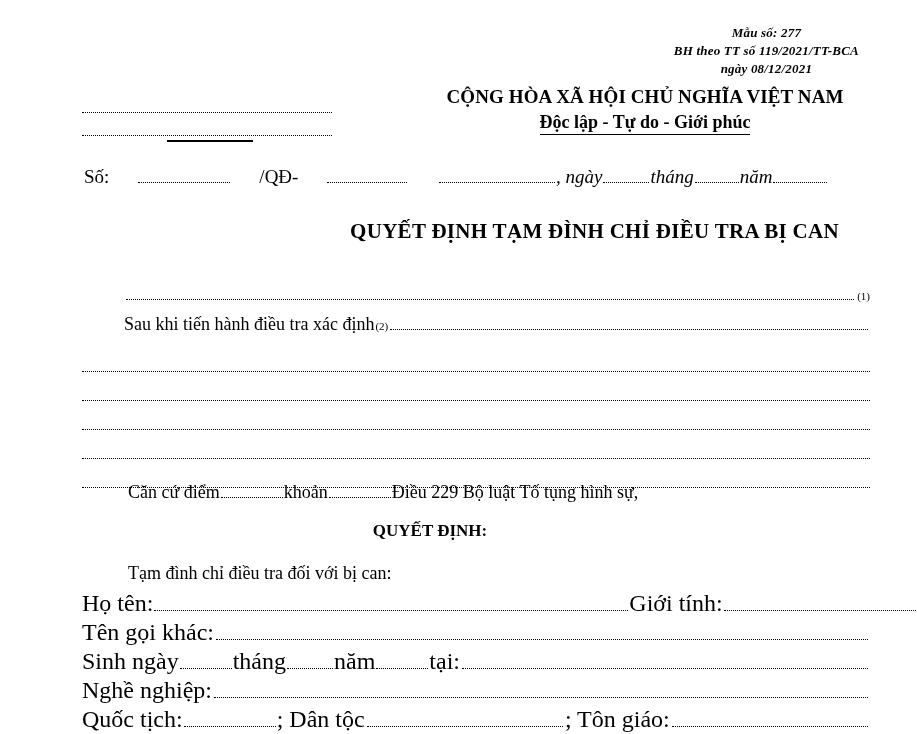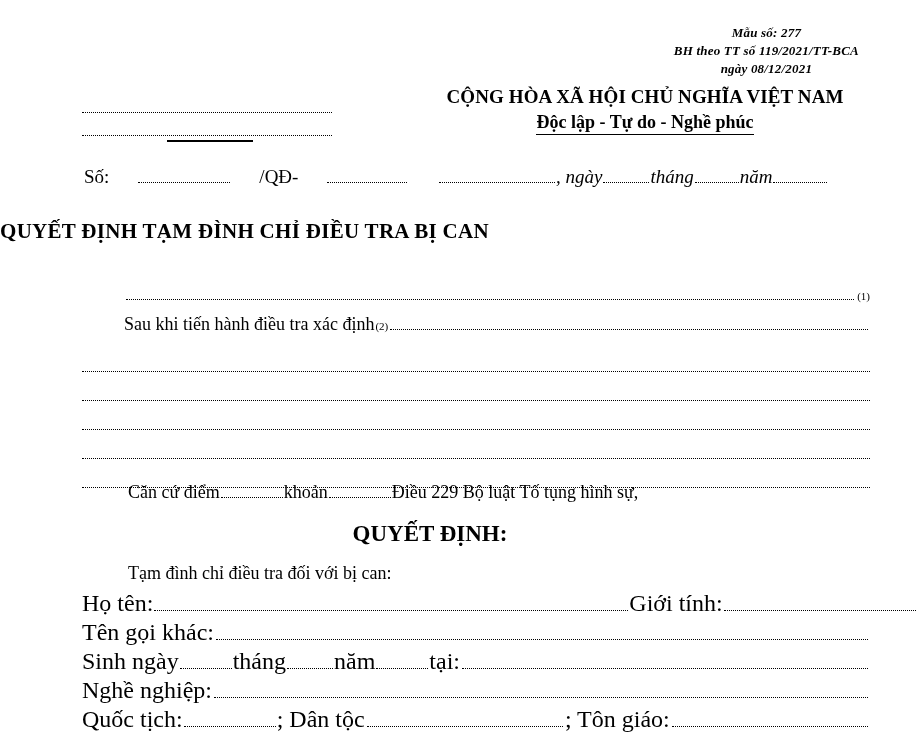--- a/index.html
+++ b/index.html
@@ -125,21 +125,21 @@
   .date-line .dday   { width: 46px; }
   .date-line .dmonth { width: 44px; }
   .date-line .dyear  { width: 54px; }
 
   
   .main-title {
     position: absolute;
     top: 219px;
     left: 0;
     width: 839px;
-    text-align: left;
+    text-align: right;
     font-weight: bold;
     font-size: 21px;
     letter-spacing: 0.3px;
   }
 
   
   .body-area {
     position: absolute;
     top: 284px;
     left: 124px;
@@ -191,21 +191,21 @@
   .cancu .c1 { width: 62px; }
   .cancu .c2 { width: 62px; }
 
   .quyetdinh {
     position: absolute;
     top: 521px;
     left: 0;
     width: 860px;
     text-align: center;
     font-weight: bold;
-    font-size: 23px;
+    font-size: 17px;
   }
 
   .tamdinh {
     position: absolute;
     top: 563px;
     left: 128px;
     font-size: 18px;
   }
 
   
@@ -236,21 +236,21 @@
 <div class="page">
 
   <div class="model-block">
     <div>Mẫu số: 277</div>
     <div>BH theo TT số 119/2021/TT-BCA</div>
     <div>ngày 08/12/2021</div>
   </div>
 
   <div class="national">
     <div class="line1">CỘNG HÒA XÃ HỘI CHỦ NGHĨA VIỆT NAM</div>
-    <div class="line2">Độc lập - Tự do - Nghề phúc</div>
+    <div class="line2">Độc lập - Tự do - Giới phúc</div>
   </div>
 
   <div class="agency">
     <div class="aline"></div>
     <div class="aline2"></div>
     <div class="solid"></div>
   </div>
 
   <div class="so-line">
     <span class="lbl">Số:</span>

